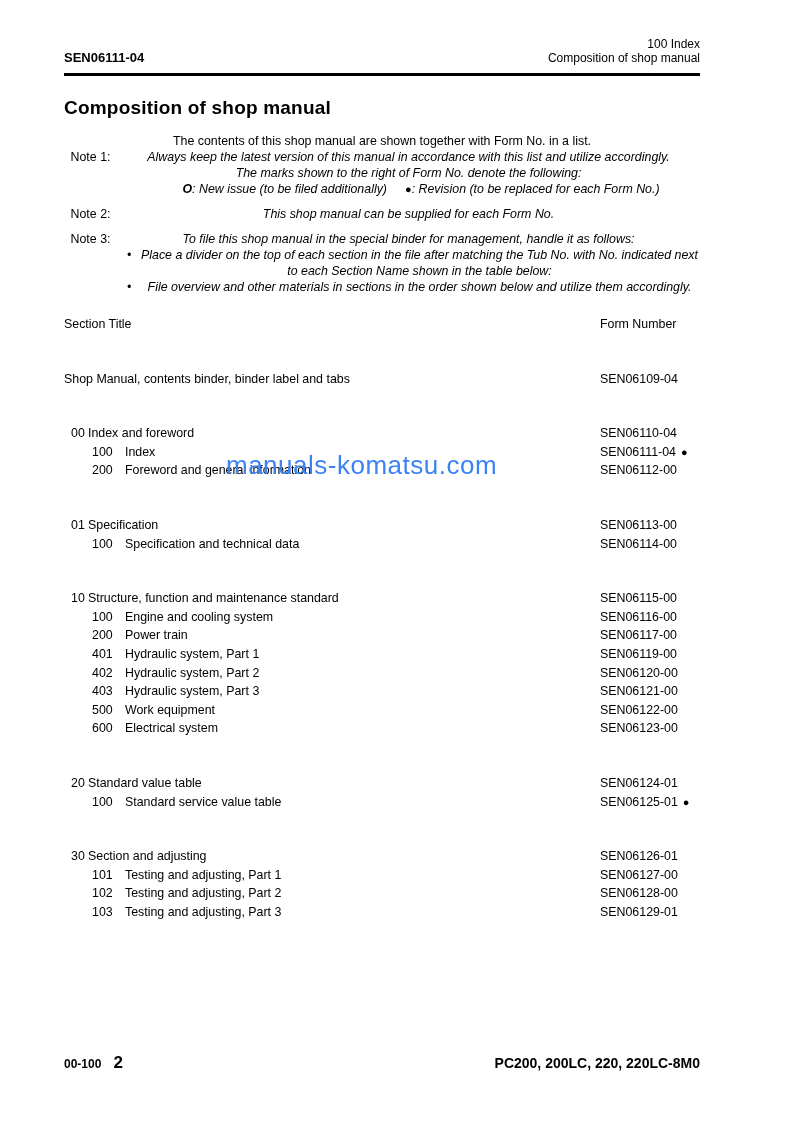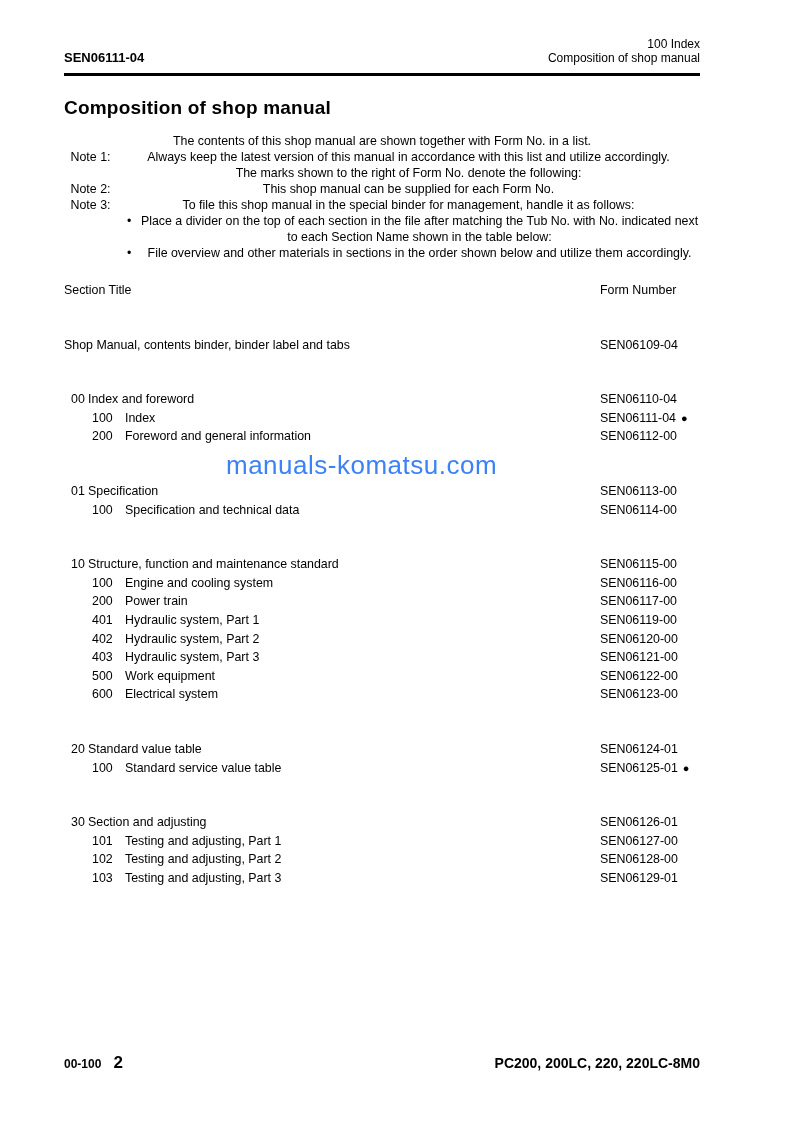--- a/index.html
+++ b/index.html
@@ -15,23 +15,23 @@
   .hdr-right { text-align:right; font-size:12px; line-height:14px; }
   .hdr-rule { height:0; border-top:3px solid #000; margin-top:8px; }
 
   
   .page-title { font-size:19px; font-weight:bold; margin:21px 0 14px 0; letter-spacing:0.2px; }
 
   
   .body-text { font-size:12.4px; line-height:16px;text-align:center; }
   .intro { margin:0; }
   .note { display:flex; margin-top:0; }
-  .note.spaced { }
+  .note.spaced { margin-top:9px; }
   .note-label { flex:0 0 53px; }
-  .note-body { flex:1; }
+  .note-body { flex:1;font-style:italic; }
   .legend-line { padding-left:25px; }
   .legend-sym { font-weight:bold; }
   .legend-sym-filled { font-size:11px; }
   .legend-part2 { margin-left:18px; }
   .bullet { position:relative; padding-left:22px; }
   .bullet-char { position:absolute; left:10px; top:0; }
 
   
   .form-table { margin-top:20px; font-size:12.4px; }
   .t-row { position:relative; line-height:18.6px; white-space:nowrap; }
@@ -76,20 +76,23 @@
     <h1 class="page-title">Composition of shop manual</h1>
 
     <div class="body-text">
       <p class="intro">The contents of this shop manual are shown together with Form No. in a list.</p>
 
       <div class="note">
         <span class="note-label">Note 1:</span>
         <div class="note-body">
           <div>Always keep the latest version of this manual in accordance with this list and utilize accordingly.</div>
           <div>The marks shown to the right of Form No. denote the following:</div>
+          <div class="legend-line">
+            <span class="legend-sym">O</span><span>: New issue (to be filed additionally)</span><span class="legend-part2"><span class="legend-sym-filled">●</span><span>: Revision (to be replaced for each Form No.)</span></span>
+          </div>
         </div>
       </div>
 
       <div class="note spaced">
         <span class="note-label">Note 2:</span>
         <div class="note-body">
           <div>This shop manual can be supplied for each Form No.</div>
         </div>
       </div>
 

